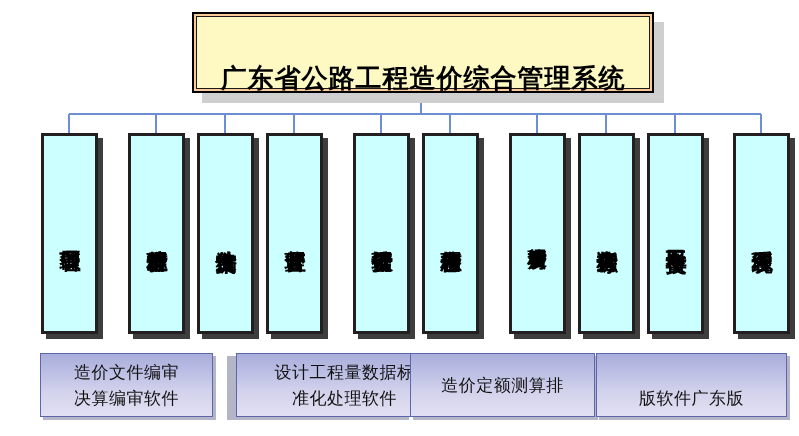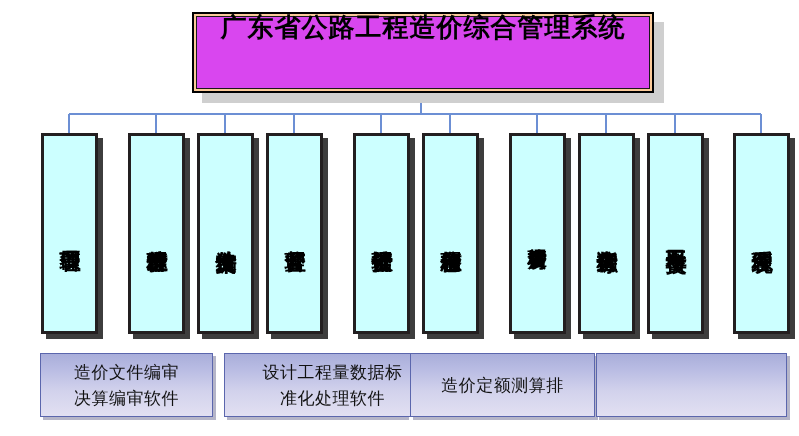--- a/index.html
+++ b/index.html
@@ -40,26 +40,26 @@
     width: 462px;
     height: 81px;
     background: #cfcfcf;
   }
   #title-box {
     position: absolute;
     left: 192px;
     top: 12px;
     width: 462px;
     height: 81px;
-    background: #d946ef;
+    background: #fef9c3;
     border: 2px solid #000000;
     box-sizing: border-box;
     box-shadow: inset 0 0 0 2px #fbca99, inset 0 0 0 3px #1a1a1a;
     display: flex;
-    align-items: flex-start;
+    align-items: flex-end;
     justify-content: center;
   }
   #title-text {
     font-size: 26px;
     font-weight: bold;
     color: #000000;
     letter-spacing: 1px;
     line-height: 1;
     white-space: nowrap;
   }
@@ -233,34 +233,35 @@
 
   <div class="sbox-shadow" style="left:43px; width:173px"></div>
   <div class="sbox" style="left:40px; width:173px">
     <span class="sbox-label">
       <span>造价文件编审</span><br>
       <span>决算编审软件</span>
     </span>
   </div>
 
   <div class="sbox-shadow" style="left:227px; width:182px"></div>
-  <div class="sbox" style="left:224px; width:217px">
+  <div class="sbox" style="left:236px; width:217px">
     <span class="sbox-label">
       <span>设计工程量数据标</span><br>
       <span>准化处理软件</span>
     </span>
   </div>
 
   <div class="sbox-shadow" style="left:413px; width:185px"></div>
   <div class="sbox" style="left:410px; width:185px">
     <span class="sbox-label">
       <span>造价定额测算排</span>
     </span>
   </div>
 
   <div class="sbox-shadow" style="left:599px; width:191px"></div>
   <div class="sbox" style="left:596px; width:191px">
     <span class="sbox-label">
       <br>
+      <span>版软件广东版</span>
     </span>
   </div>
 
 </div>
 
 </body></html>

